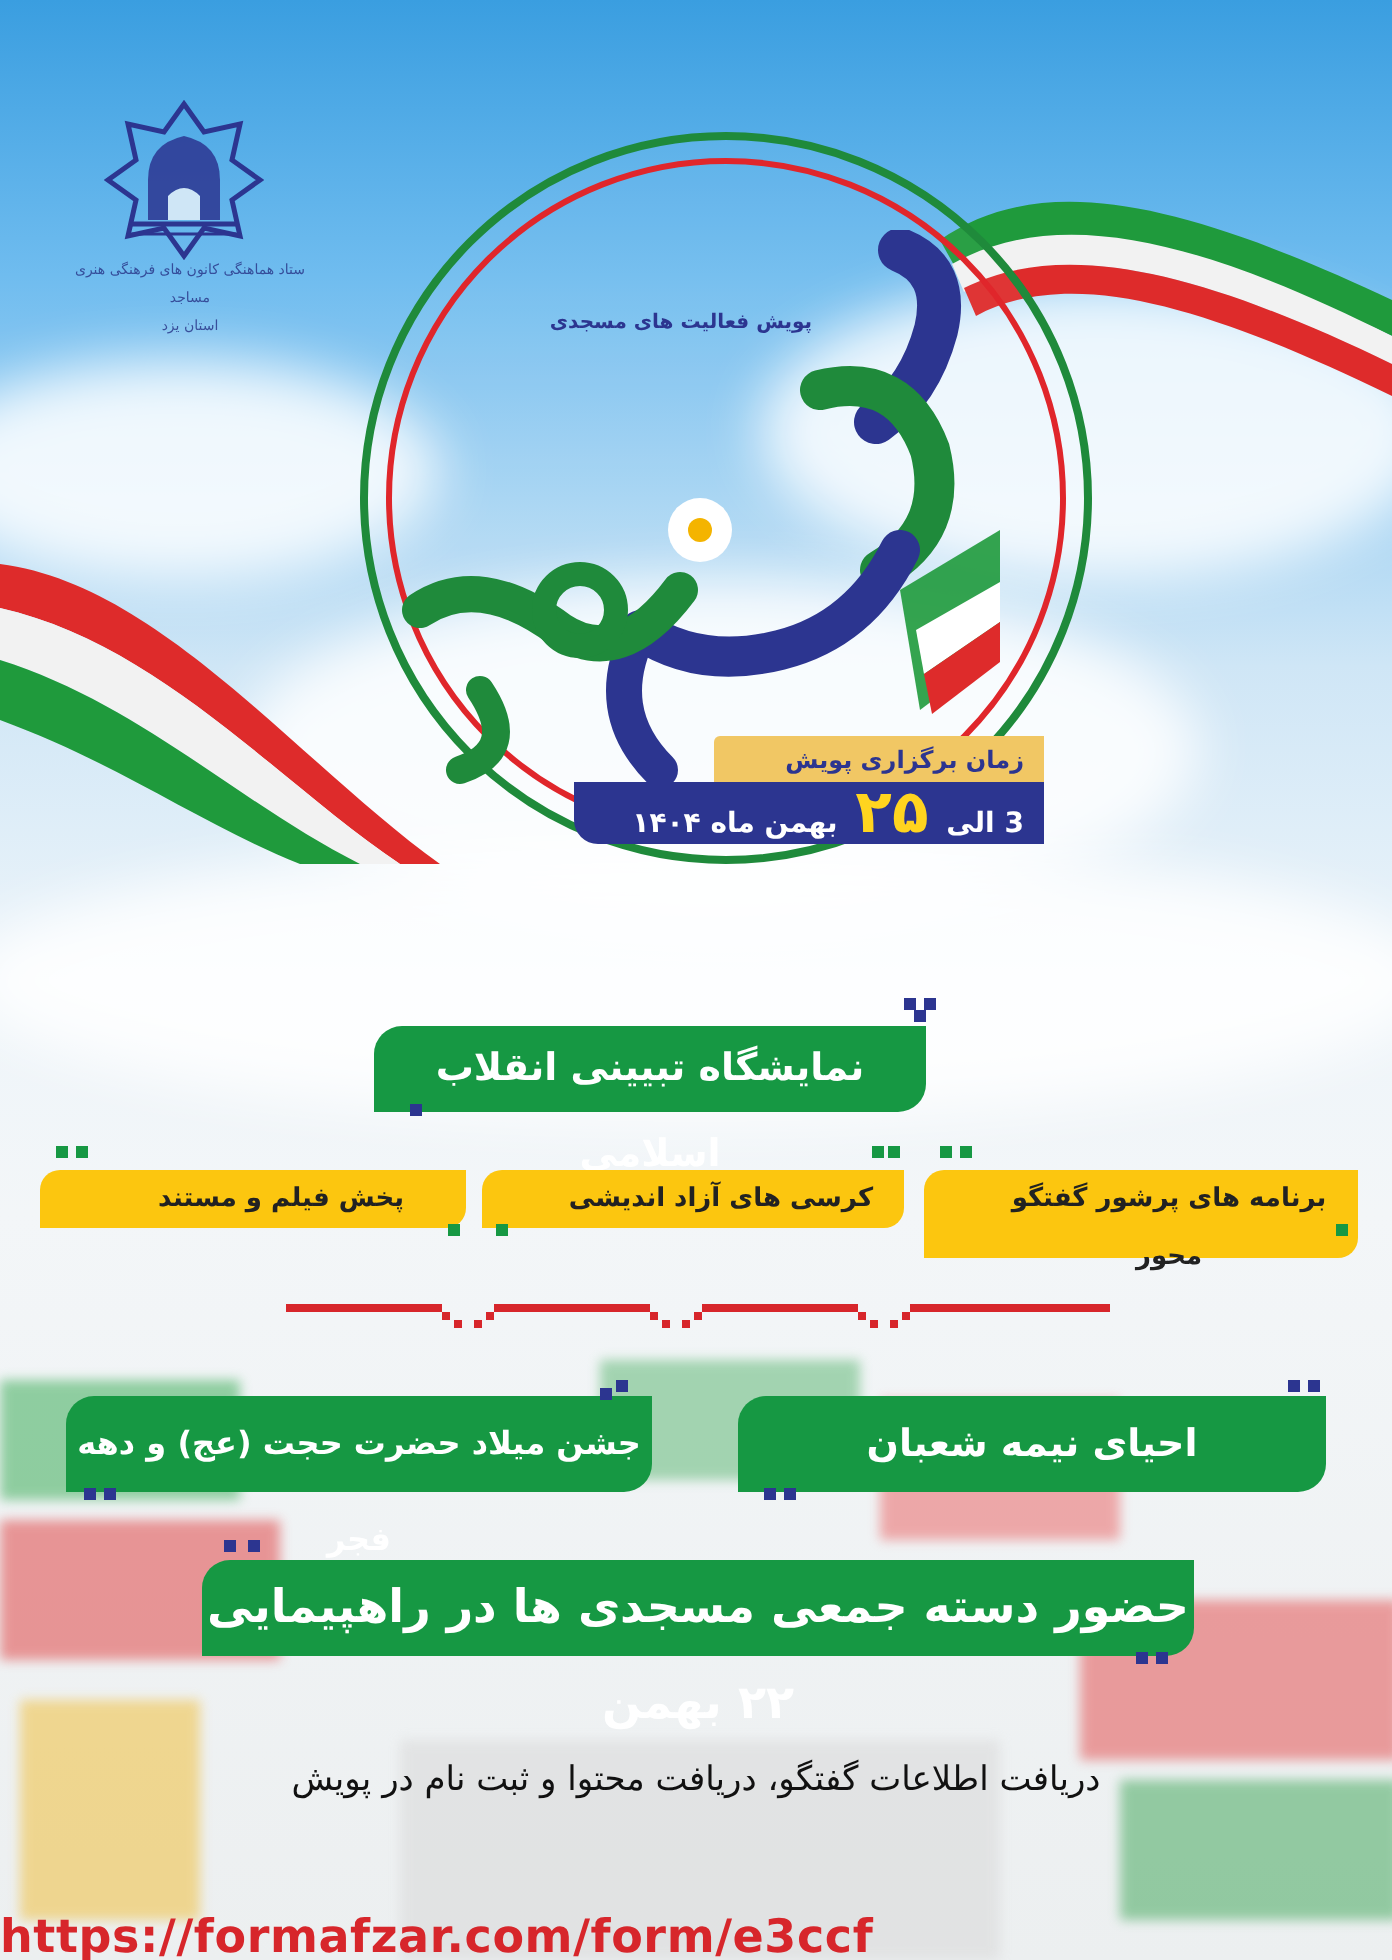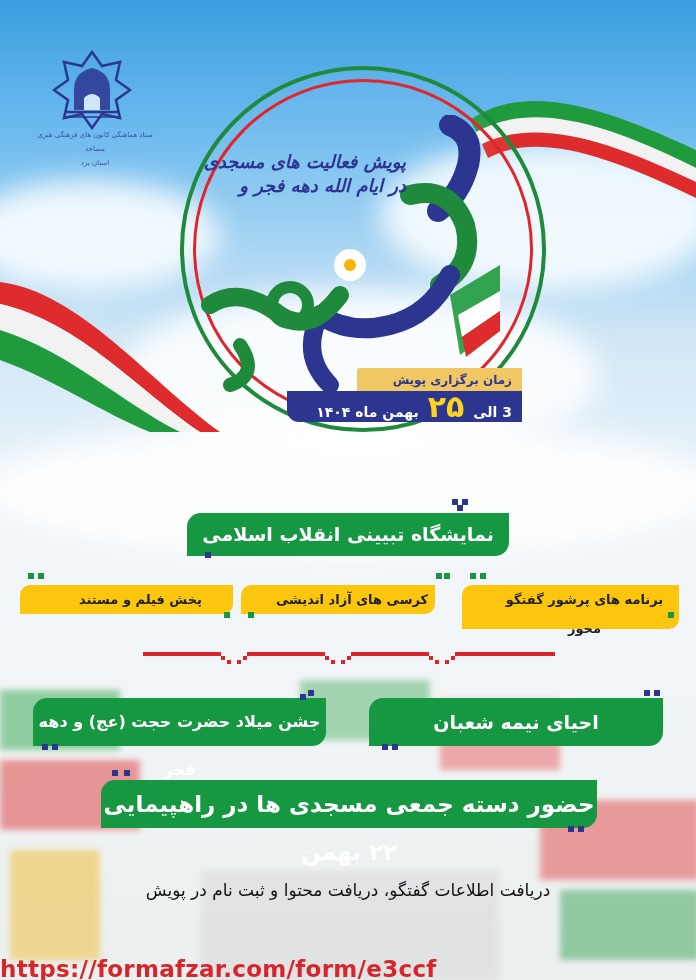--- a/index.html
+++ b/index.html
@@ -15,21 +15,21 @@
   .crowd span { position: absolute; filter: blur(3px); }
 
   .ribbon { position: absolute; }
 
   .logo { position: absolute; left: 52px; top: 50px; width: 80px; height: 80px; }
   .logo-text { position: absolute; left: 30px; top: 128px; width: 130px; font-size: 7px; color: #2b3a8c; text-align: center; direction: rtl; line-height: 14px; opacity: .85; }
 
   .circle-outer { position: absolute; left: 180px; top: 66px; width: 366px; height: 366px; border-radius: 50%; border: 4px solid #1f8a3b; background: rgba(255,255,255,0.05); }
   .circle-inner { position: absolute; left: 193px; top: 79px; width: 340px; height: 340px; border-radius: 50%; border: 3px solid #e0262b; }
 
-  .subtitle { position: absolute; right: 290px; top: 150px; direction: rtl; text-align: right; color: #2c3590; font-weight: bold; font-size: 18px; line-height: 24px; font-style: italic; }
+  .subtitle { position: absolute; right: 290px; top: 150px; direction: rtl; text-align: right; color: #2c3590; font-weight: bold; font-size: 10px; line-height: 24px; }
   .title-calligraphy { position: absolute; left: 200px; top: 115px; width: 300px; height: 280px; }
 
   .date-box { position: absolute; left: 372px; top: 368px; direction: rtl; }
   .date-label { display: inline-block; position: absolute; right: -150px; top: 0; width: 165px; height: 24px; background: #f1c764; color: #2c3590; font-size: 12px; font-weight: bold; padding-right: 10px; line-height: 24px; border-radius: 3px 0 0 0; }
   .date-value { position: absolute; right: -150px; top: 23px; width: 235px; height: 31px; background: #2c3590; color: #fff; font-size: 14px; font-weight: bold; padding-right: 10px; line-height: 31px; border-radius: 0 0 0 12px; white-space: nowrap; }
   .date-value .big { color: #ffd41f; font-size: 30px; margin: 0 4px; }
 
   .box { position: absolute; direction: rtl; text-align: center; font-weight: bold; }
   .box.green { background: #169843; color: #fff; border-radius: 14px 0 14px 0; }
   .box.yellow { background: #fcc60f; color: #222; border-radius: 10px 0 10px 0; padding-left: 28px; }
@@ -98,45 +98,44 @@
   <path d="M40 230 Q60 260 30 270" stroke="#1f8a3b" stroke-width="14" fill="none" stroke-linecap="round"></path>
   <circle cx="150" cy="150" r="16" fill="#fff"></circle>
   <circle cx="150" cy="150" r="6" fill="#f4b400"></circle>
   <path d="M250 180 L300 150 L300 210 L260 240 Z" fill="#1f9a3c" opacity="0.9"></path>
   <path d="M258 200 L300 176 L300 196 L262 222 Z" fill="#fff"></path>
   <path d="M262 222 L300 196 L300 216 L266 242 Z" fill="#de2b2b"></path>
 </svg>
 
 <div class="subtitle">
   <div>پویش فعالیت های مسجدی</div>
-  <div>در ایام الله دهه فجر و</div>
 </div>
 
 <div class="date-box">
   <div class="date-label">زمان برگزاری پویش</div>
   <div class="date-value">
     <span>3</span>
     <span>الی</span>
     <span class="big">۲۵</span>
     <span>بهمن ماه ۱۴۰۴</span>
   </div>
 </div>
 
-<div class="box green" style="left:187px;top:513px;width:322px;height:43px;font-size:19px;line-height:43px;">
+<div class="box green" style="left:187px;top:513px;width:276px;height:43px;font-size:19px;line-height:43px;">
   <span>نمایشگاه تبیینی انقلاب اسلامی</span>
 </div>
 <div class="pix b" style="left:452px;top:499px;"></div>
 <div class="pix b" style="left:462px;top:499px;"></div>
 <div class="pix b" style="left:457px;top:505px;"></div>
 <div class="pix b" style="left:205px;top:552px;"></div>
 
 <div class="box yellow" style="left:462px;top:585px;width:217px;height:44px;font-size:13px;line-height:29px;">
   <span>برنامه های پرشور گفتگو محور</span>
 </div>
-<div class="box yellow" style="left:241px;top:585px;width:194px;height:29px;font-size:13px;line-height:29px;">
+<div class="box yellow" style="left:241px;top:585px;width:211px;height:29px;font-size:13px;line-height:29px;">
   <span>کرسی های آزاد اندیشی</span>
 </div>
 <div class="box yellow" style="left:20px;top:585px;width:213px;height:29px;font-size:13px;line-height:29px;">
   <span>پخش فیلم و مستند</span>
 </div>
 <div class="pix g" style="left:470px;top:573px;"></div>
 <div class="pix g" style="left:480px;top:573px;"></div>
 <div class="pix g" style="left:436px;top:573px;"></div>
 <div class="pix g" style="left:444px;top:573px;"></div>
 <div class="pix g" style="left:28px;top:573px;"></div>

